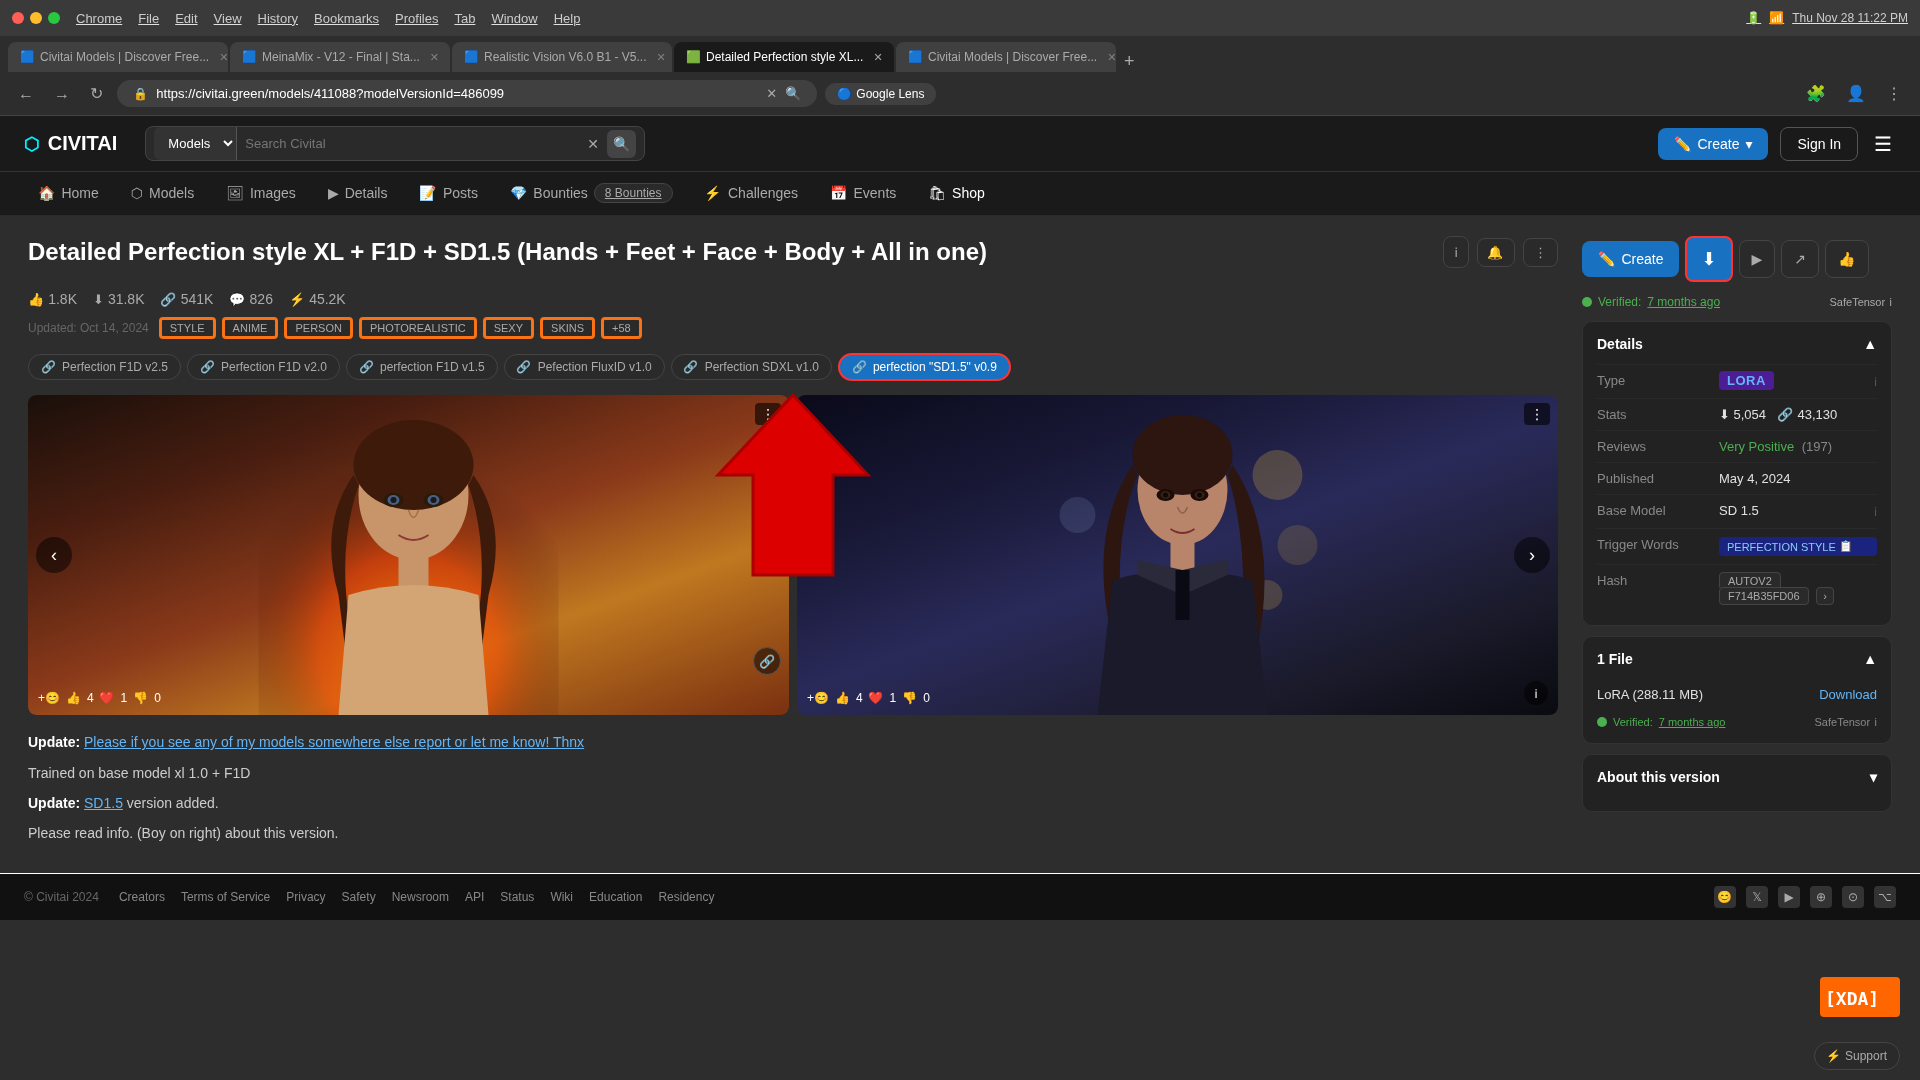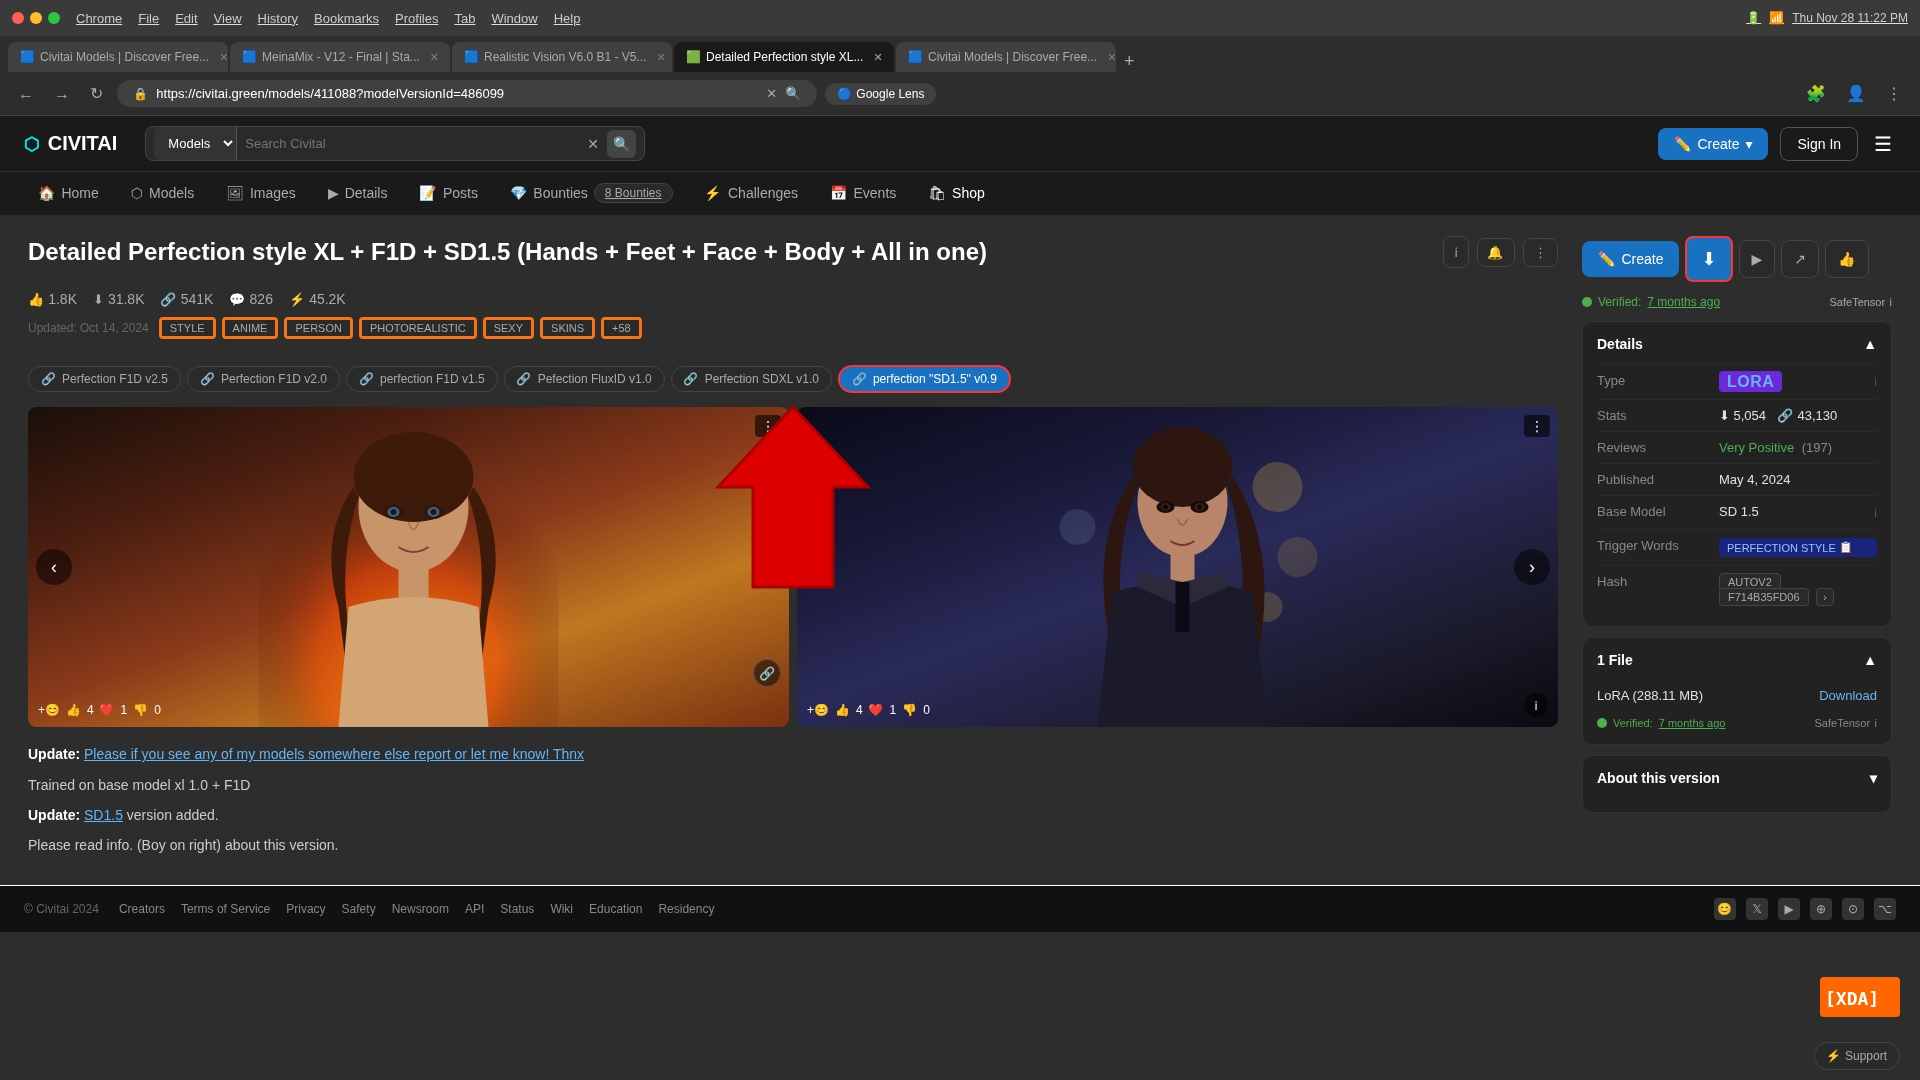--- a/index.html
+++ b/index.html
@@ -49,21 +49,21 @@
 
     
     .main-content { padding: 20px 28px; display: flex; gap: 24px; }
     .content-left { flex: 1; }
     .content-right { width: 310px; flex-shrink: 0; }
 
     .model-title { font-size: 24px; font-weight: 700; color: #fff; line-height: 1.3; margin-bottom: 14px; }
     .model-stats { display: flex; gap: 16px; align-items: center; margin-bottom: 10px; flex-wrap: wrap; }
     .stat-item { display: flex; align-items: center; gap: 4px; color: #aaa; font-size: 14px; }
     .stat-icon { font-size: 13px; }
-    .model-tags { display: flex; gap: 6px; align-items: center; flex-wrap: wrap; margin-bottom: 26px; }
+    .model-tags { display: flex; gap: 6px; align-items: center; flex-wrap: wrap; margin-bottom: 14px; }
     .tag { background: #2a2a2a; border: 3px solid #f97316; border-radius: 4px; padding: 2px 8px; font-size: 11px; color: #aaa; cursor: pointer; }
     .updated-label { font-size: 12px; color: #666; margin-right: 4px; }
 
     
     .version-tabs { display: flex; gap: 6px; flex-wrap: wrap; margin-bottom: 14px; align-items: center; }
     .version-tab { background: #2a2a2a; border: 1px solid #444; border-radius: 20px; padding: 5px 12px; font-size: 12px; color: #aaa; cursor: pointer; display: flex; align-items: center; gap: 6px; white-space: nowrap; }
     .version-tab.active { background: #1971c2; border-color: #1971c2; color: #fff; }
     .gallery-nav { position: absolute; top: 50%; transform: translateY(-50%); background: rgba(0,0,0,0.5); border: none; border-radius: 50%; width: 36px; height: 36px; color: #fff; font-size: 18px; cursor: pointer; display: flex; align-items: center; justify-content: center; z-index: 10; }
     .gallery-nav.prev { left: 8px; }
     .gallery-nav.next { right: 8px; }
@@ -80,21 +80,21 @@
 
     .verified-badge { display: flex; align-items: center; gap: 6px; font-size: 12px; color: #4caf50; margin-bottom: 12px; }
     .verified-dot { width: 10px; height: 10px; background: #4caf50; border-radius: 50%; }
     .safetensor-label { margin-left: auto; color: #aaa; font-size: 11px; display: flex; align-items: center; gap: 4px; }
 
     .details-section { background: #222; border: 1px solid #333; border-radius: 10px; padding: 14px; margin-bottom: 10px; }
     .section-header { display: flex; align-items: center; justify-content: space-between; margin-bottom: 12px; font-size: 14px; font-weight: 600; color: #fff; cursor: pointer; }
     .detail-row { display: flex; align-items: flex-start; padding: 8px 0; border-top: 1px solid #2a2a2a; gap: 12px; }
     .detail-label { color: #888; font-size: 13px; width: 110px; flex-shrink: 0; }
     .detail-value { color: #e0e0e0; font-size: 13px; flex: 1; }
-    .lora-badge { background: #6d28d9; color: #64b5f6; border-radius: 4px; padding: 2px 8px; font-size: 16px; font-weight: 700; letter-spacing: 0.5px; }
+    .lora-badge { background: #4c1d95; color: #64b5f6; border-radius: 4px; padding: 2px 8px; font-size: 13px; font-weight: 700; letter-spacing: 0.5px; }
     .very-positive { color: #4caf50; }
     .trigger-badge { background: #1a237e; color: #90caf9; border-radius: 4px; padding: 3px 8px; font-size: 11px; display: flex; align-items: center; gap: 4px; }
     .hash-badge { background: #2a2a2a; border: 1px solid #444; border-radius: 4px; padding: 2px 8px; font-size: 11px; color: #aaa; margin-right: 4px; }
     .hash-more { background: #2a2a2a; border: 1px solid #444; border-radius: 4px; padding: 2px 6px; font-size: 11px; color: #aaa; cursor: pointer; }
     .info-icon { color: #555; font-size: 12px; cursor: pointer; margin-left: 4px; }
 
     
     .file-section { background: #222; border: 1px solid #333; border-radius: 10px; padding: 14px; margin-bottom: 10px; }
     .file-row { display: flex; align-items: center; justify-content: space-between; padding: 8px 0; }
     .file-name { font-size: 13px; color: #e0e0e0; }

